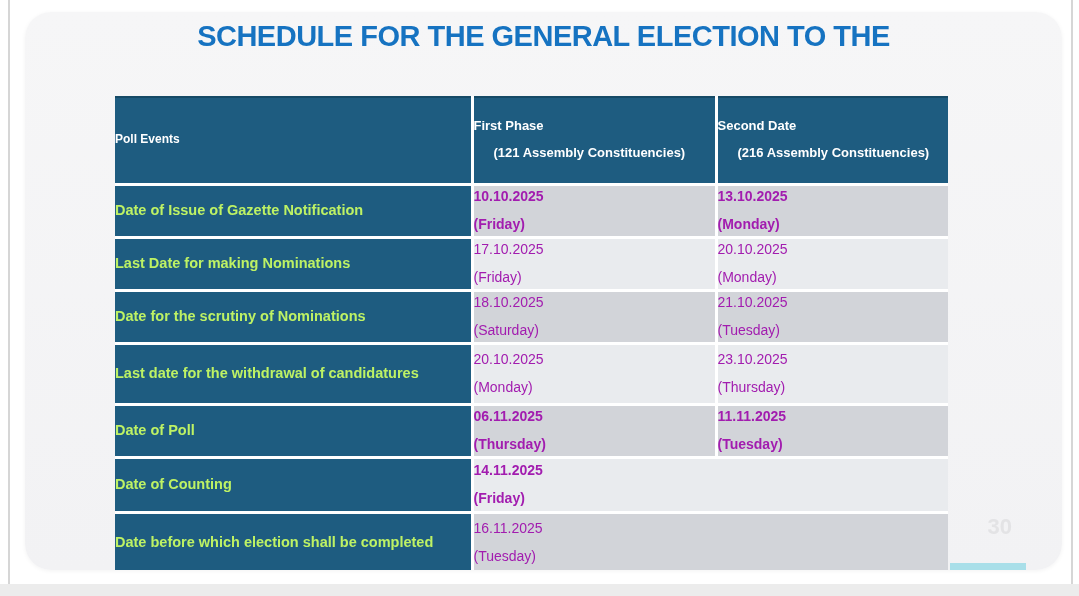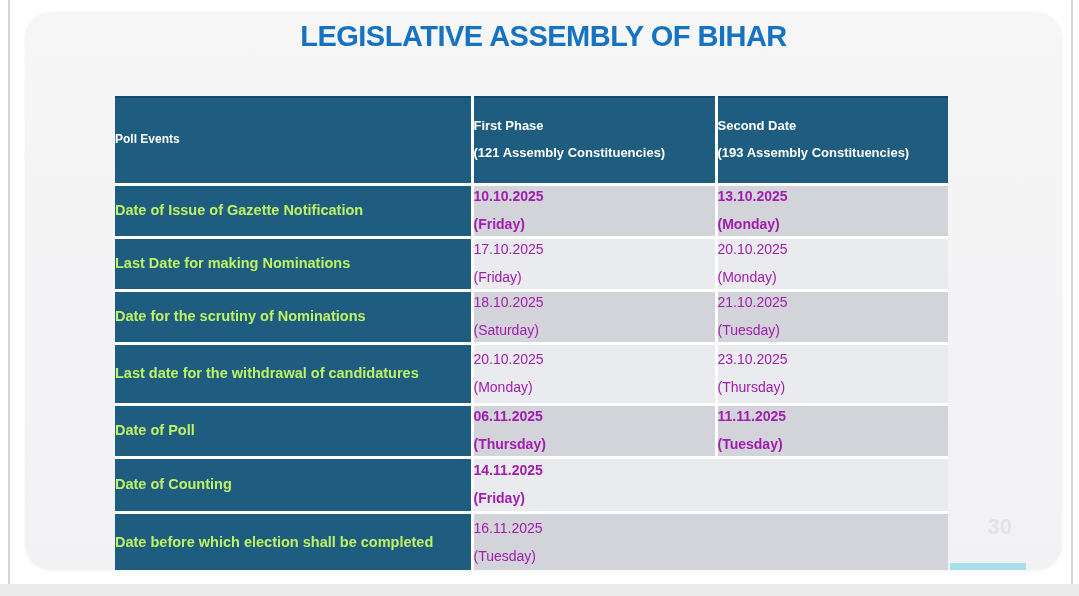--- a/index.html
+++ b/index.html
@@ -56,21 +56,21 @@
   table.schedule tr:first-child > * { border-top: none; }
   table.schedule tr:last-child > *  { border-bottom: none; }
   th.head {
     background: #1e5c80;
     color: #ffffff;
     font-size: 13px;
     font-weight: bold;
     box-shadow: inset 0 2px 0 #164a66;
   }
   th.head .l1 { line-height: 18px; margin-bottom: 9px; }
-  th.head .l2 { line-height: 18px; }
+  th.head .l2 { line-height: 18px; margin-left: 20px; }
   th.head.poll-events { font-size: 12px; }
   td.event {
     background: #1e5c80;
     color: #bef264;
     font-size: 14.5px;
     font-weight: bold;
     line-height: 27px;
     padding: 0 20px;
   }
   td.data {
@@ -100,39 +100,39 @@
 </head>
 <body>
 
 <div class="side-line left"></div>
 <div class="side-line right"></div>
 <div class="bottom-strip"></div>
 
 <div class="slide">
 
   <div class="title">
-    <div>LEGISLATIVE ASSEMBLY OF BIHAR</div>
+    <div>SCHEDULE FOR THE GENERAL ELECTION TO THE</div>
   </div>
 
   <table class="schedule">
     <colgroup>
       <col style="width:357px">
       <col style="width:244px">
       <col style="width:232px">
     </colgroup>
     <tbody>
         <tr style="height:88px">
       <th class="head poll-events">Poll Events</th>
       <th class="head">
         <div class="l1">First Phase</div>
         <div class="l2">(121 Assembly Constituencies)</div>
       </th>
       <th class="head">
         <div class="l1">Second Date</div>
-        <div class="l2">(193 Assembly Constituencies)</div>
+        <div class="l2">(216 Assembly Constituencies)</div>
       </th>
     </tr>
 
     <tr class="shade-dark bold" style="height:53px">
       <td class="event">Date of Issue of Gazette Notification</td>
       <td class="data">
         <div class="l1">10.10.2025</div>
         <div class="l2">(Friday)</div>
       </td>
       <td class="data">

